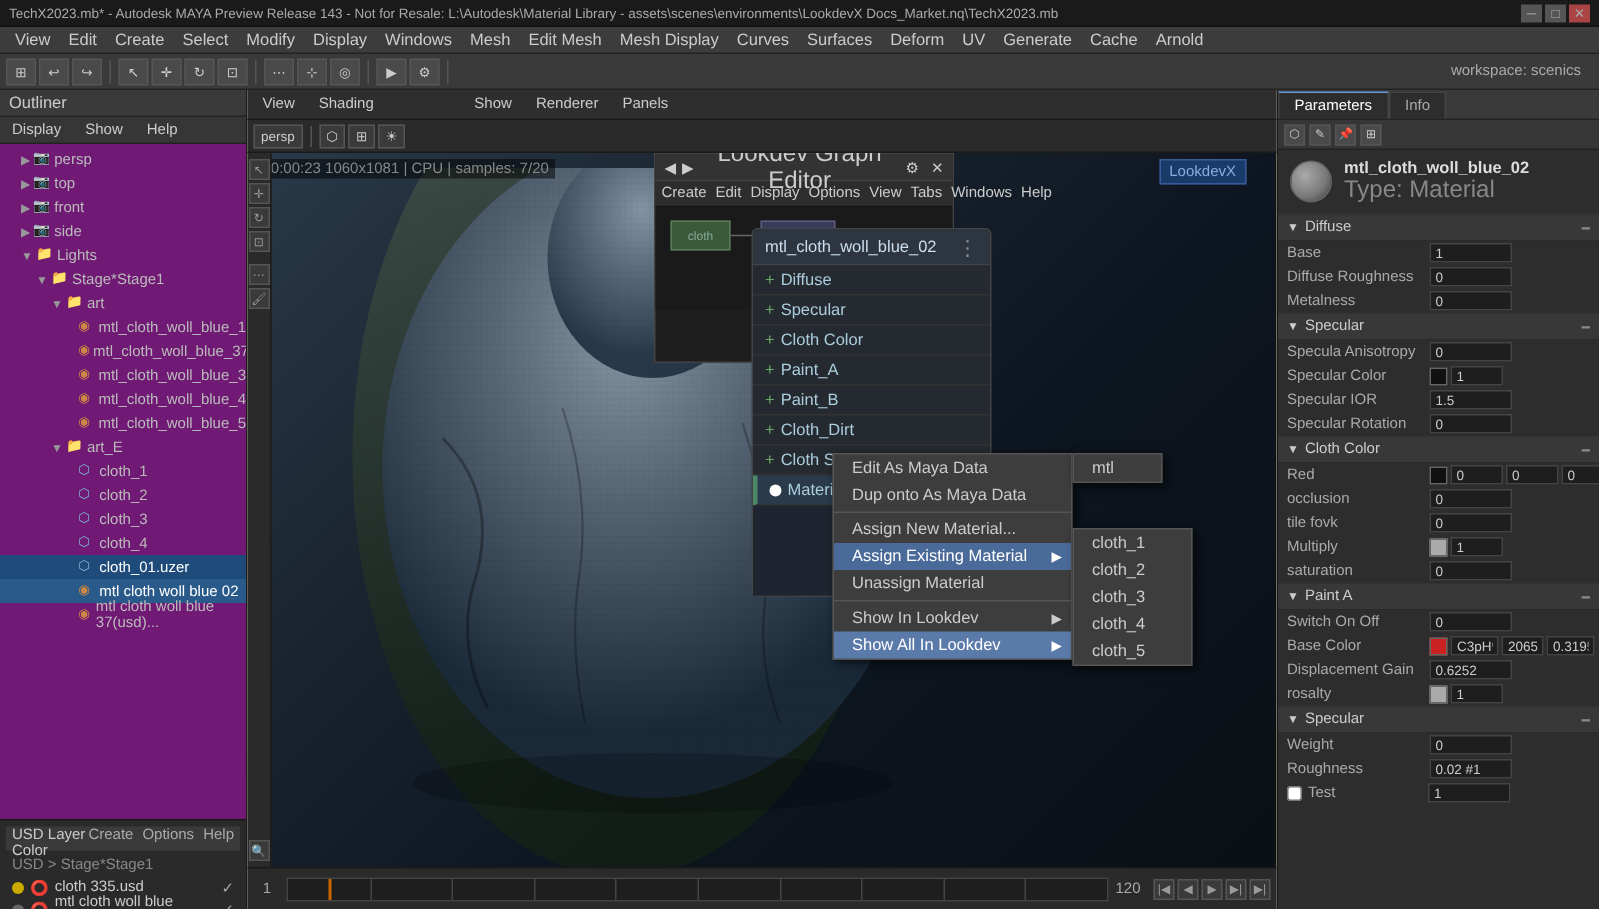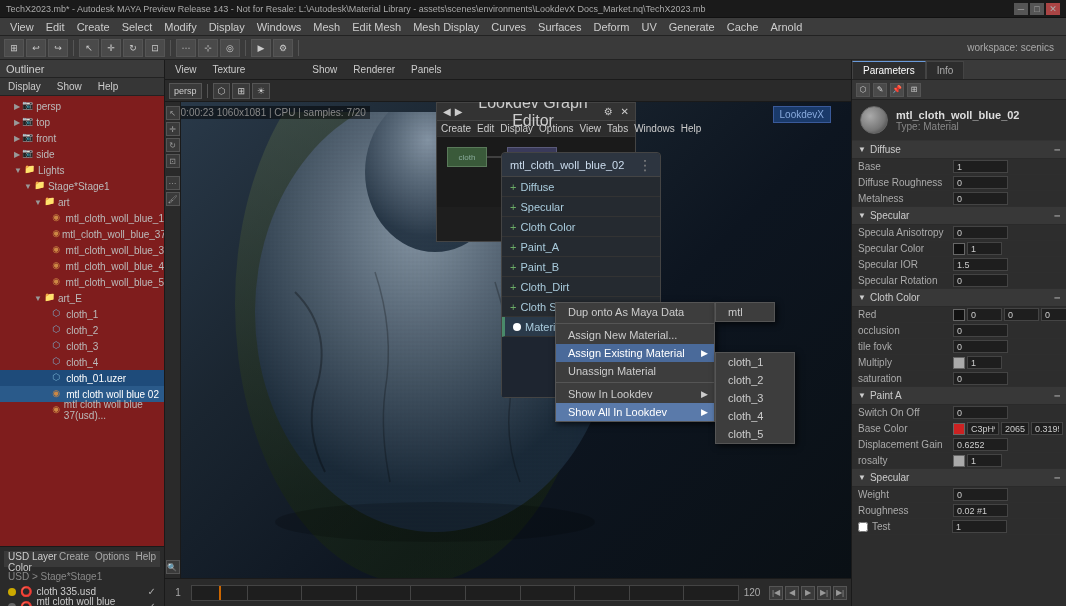--- a/index.html
+++ b/index.html
@@ -76,21 +76,21 @@
     
     #main-layout {
       display: flex;
       height: calc(606px - 18px - 18px - 24px);
       
     }
 
     
     #left-panel {
       width: 165px;
-      background: #7f1d1d;
+      background: #701a75;
       border-right: 1px solid #1a1a1a;
       display: flex;
       flex-direction: column;
     }
     #outliner-header {
       height: 18px;
       background: #3a3a3a;
       display: flex;
       align-items: center;
       padding: 0 6px;
@@ -398,21 +398,21 @@
     }
     .node-sphere {
       width: 28px; height: 28px;
       border-radius: 50%;
       background: radial-gradient(circle at 35% 35%, #aaaaaa, #777777 60%, #333333);
       border: 1px solid #666;
       margin-right: 8px;
       flex-shrink: 0;
     }
     .node-name { font-size: 11px; color: #ddd; font-weight: bold; }
-    .node-type { font-size: 10px; color: #888; }
+    .node-type { font-size: 16px; color: #888; }
 
     
     #attr-content {
       flex: 1;
       overflow-y: auto;
       overflow-x: hidden;
     }
     #attr-content::-webkit-scrollbar { width: 6px; }
     #attr-content::-webkit-scrollbar-track { background: #2a2a2a; }
     #attr-content::-webkit-scrollbar-thumb { background: #555; }
@@ -760,21 +760,21 @@
         <span style="margin-left:4px;">mtl cloth woll blue 02.usd</span>
         <span style="margin-left:auto; color:#aaa;">✓</span>
       </div>
     </div>
   </div>
 
   <div id="viewport">
 
     <div id="viewport-header">
       <span class="menu-item" style="padding:0 4px;">View</span>
-      <span class="menu-item" style="padding:0 4px;">Texture</span>
+      <span class="menu-item" style="padding:0 4px;">Shading</span>
       <span class="menu-item" style="padding:0 4px;margin-top:31px;">Lighting</span>
       <span class="menu-item" style="padding:0 4px;">Show</span>
       <span class="menu-item" style="padding:0 4px;">Renderer</span>
       <span class="menu-item" style="padding:0 4px;">Panels</span>
     </div>
     <div id="viewport-toolbar">
       <div class="vp-btn">persp</div>
       <div style="width:1px;height:14px;background:#555;margin:0 3px;"></div>
       <div class="vp-btn">⬡</div>
       <div class="vp-btn">⊞</div>
@@ -815,20 +815,23 @@
           <ellipse cx="220" cy="60" rx="70" ry="80" fill="url(#knit)" opacity="0.3"></ellipse>
         </svg>
       </div>
 
       <div id="time-display">00:00:23 1060x1081 | CPU | samples: 7/20</div>
 
       <div id="render-badge">LookdevX</div>
 
       <div id="context-menu">
         <div class="ctx-item">
+          <span>Edit As Maya Data</span>
+        </div>
+        <div class="ctx-item">
           <span>Dup onto As Maya Data</span>
         </div>
         <div class="ctx-separator"></div>
         <div class="ctx-item">
           <span>Assign New Material...</span>
         </div>
         <div class="ctx-item active">
           <span>Assign Existing Material</span>
           <span class="ctx-arrow">▶</span>
         </div>

